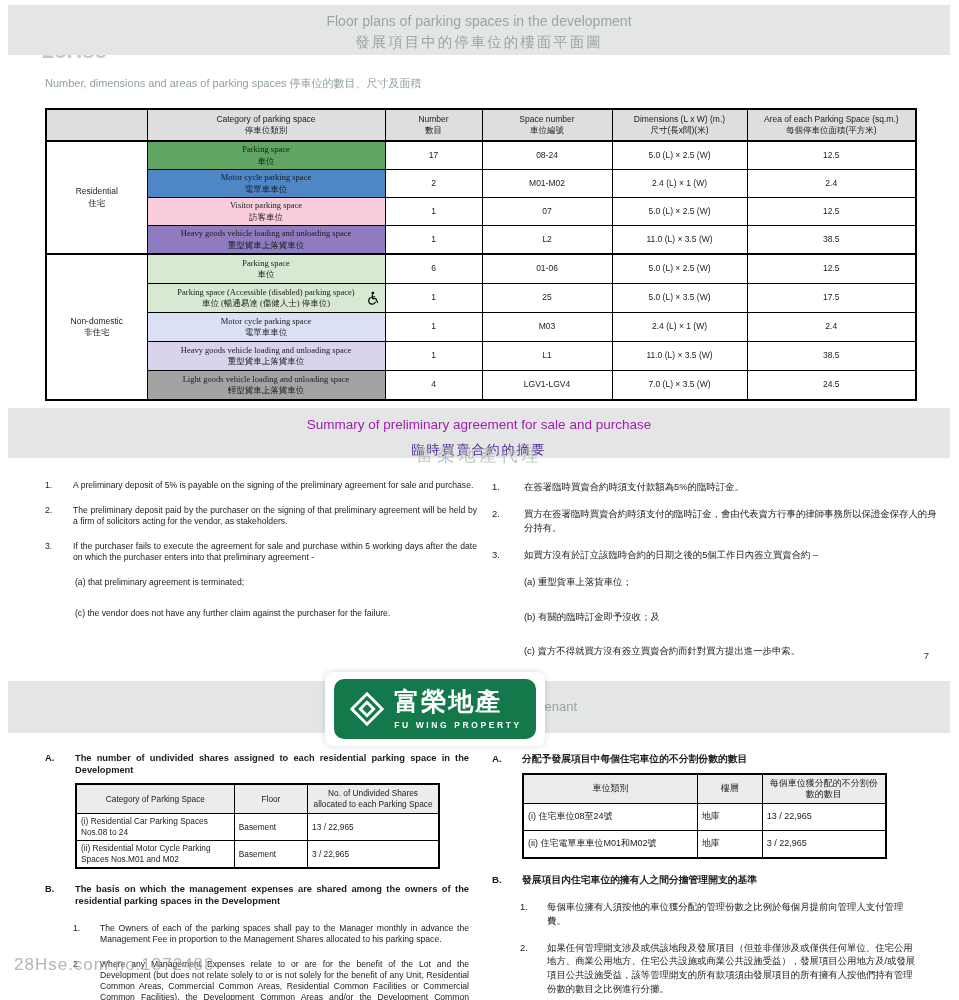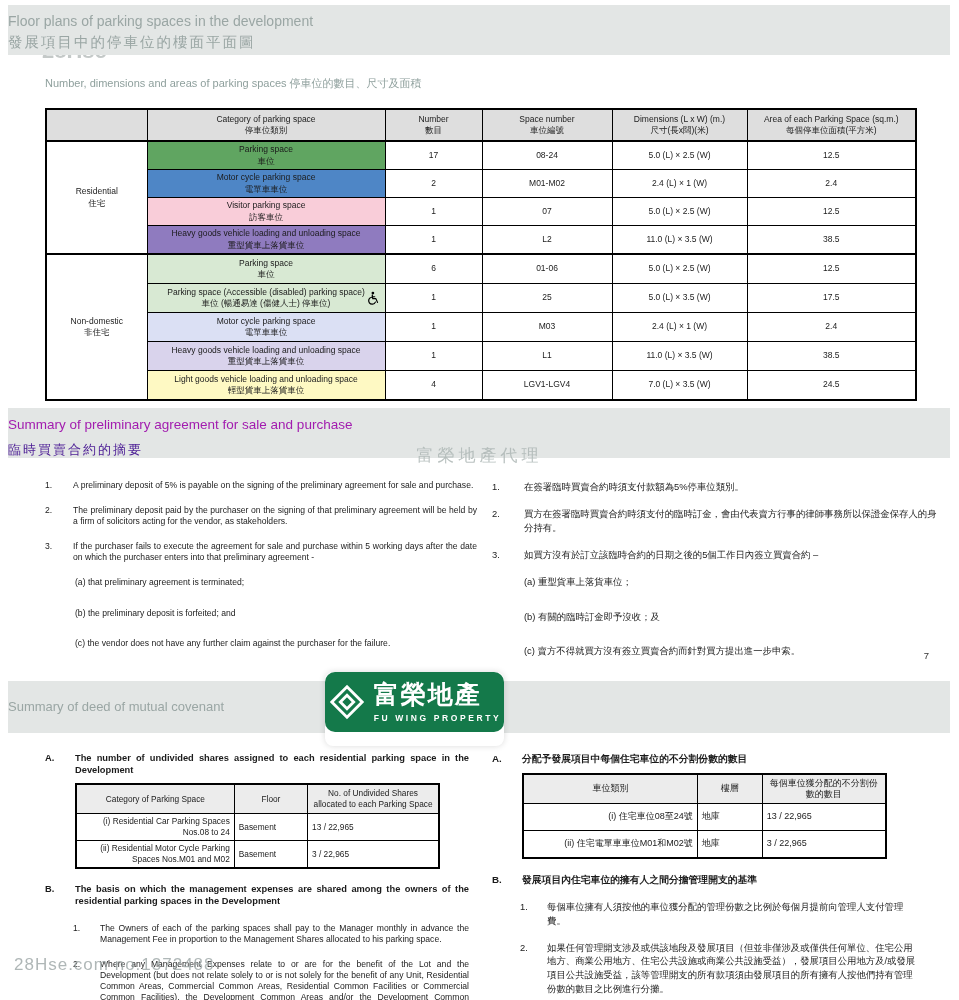--- a/index.html
+++ b/index.html
@@ -1,19 +1,19 @@
 <!DOCTYPE html>
 <html><head>
 <meta charset="utf-8">
 <style>
   html,body{margin:0;padding:0;background:#ffffff;}
   #page{position:relative;width:959px;height:1000px;background:#fff;overflow:hidden;
         font-family:"Liberation Sans","DejaVu Sans",sans-serif;color:#1b1b1b;}
   
-  .banner{position:absolute;left:8px;right:9px;background:#e3e6e5;text-align:left;z-index:2;}
+  .banner{position:absolute;left:8px;right:9px;background:#e3e6e5;text-align:center;z-index:2;}
   #banner1{top:5px;height:50px;}
   #banner1 .b-en{padding-top:8px;font-size:14px;color:#9aa6a4;}
   #banner1 .b-zh{margin-top:4px;font-size:14.5px;color:#9aa6a4;letter-spacing:2px;}
   #banner2{top:408px;height:50px;}
   #banner2 .b-en{padding-top:9px;font-size:13.5px;color:#a21caf;}
   #banner2 .b-zh{margin-top:9px;font-size:13px;color:#4c1d95;letter-spacing:2px;}
   #banner3{top:681px;height:52px;}
   #banner3 .b-en{padding-top:18px;font-size:13px;color:#9aa6a4;padding-right:20px;}
   
   .wm{position:absolute;color:#7d8887;font-weight:bold;}
@@ -25,62 +25,62 @@
   
   #s1-heading{position:absolute;top:76px;left:45px;font-size:11px;color:#8fa09d;}
   #ptable-wrap{position:absolute;top:108px;left:45px;}
   table{border-collapse:collapse;}
   .ptable{table-layout:fixed;width:870px;border:2px solid #000;}
   .ptable td,.ptable th{border:1px solid #000;padding:1px 3px;text-align:center;
        font-weight:normal;font-size:8.5px;line-height:1.3;overflow:hidden;}
   .ptable .th-row th{background:#dedede;height:28px;}
   .ptable .h-en{font-size:8.5px;} .ptable .h-zh{font-size:8.5px;}
   .ptable .glabel{background:#fff;font-size:8.5px;}
-  .ptable .cat{position:relative;}
+  .ptable .cat{position:relative;font-family:Liberation Serif, serif;}
   .ptable tr.r-row td{height:25px;}
   .ptable tr.n-row td{height:26px;}
   .ptable tr.group-split td{border-top:2px solid #000;}
   .ptable .th-row th{border-bottom:2px solid #000;}
   .wc{position:absolute;right:6px;top:50%;transform:translateY(-50%);line-height:0;}
   
   .plist{position:absolute;top:480px;font-size:8.6px;line-height:1.35;}
   #plist-en{left:45px;width:432px;}
   #plist-zh{left:492px;width:448px;font-size:9.4px;line-height:1.5;}
   .pl-item{display:flex;margin-bottom:13px;}
   .pl-item .no{width:28px;flex:none;}
   #plist-zh .pl-item .no{width:32px;}
   .pl-item .tx{flex:1;text-align:justify;}
   #plist-zh .pl-item .tx{text-align:left;}
   .pl-sub{margin:0 0 19px 30px;}
   #plist-zh .pl-sub{margin-left:32px;margin-bottom:20px;}
   #page-num{position:absolute;top:650px;right:30px;font-size:9.5px;color:#333;}
   
-  #logo-card{position:absolute;top:672px;left:325px;width:179px;height:74px;background:#fff;
+  #logo-card{position:absolute;top:672px;left:325px;width:220px;height:74px;background:#fff;
              border-radius:8px;box-shadow:0 0 6px rgba(0,0,0,.15);z-index:5;
-             display:flex;justify-content:center;}
+             display:flex;align-items:center;justify-content:center;}
   #logo-green{width:202px;height:60px;border-radius:10px;display:flex;align-items:center;
               justify-content:center;gap:8px;}
   #logo-text .l-zh{color:#fff;font-size:25px;font-weight:bold;letter-spacing:2px;line-height:1;}
   #logo-text .l-en{color:#fff;font-size:8.5px;font-weight:bold;letter-spacing:2.6px;margin-top:6px;}
   
   .cov-col{position:absolute;top:752px;width:424px;font-size:8.6px;line-height:1.3;}
   #cov-left{left:45px;}
   #cov-right{left:492px;font-size:9.4px;line-height:1.45;}
   .cov-head{display:flex;font-weight:bold;font-size:9.3px;}
   #cov-right .cov-head{font-size:9.8px;}
   .cov-head .no{width:30px;flex:none;}
   .cov-head .tx{flex:1;text-align:justify;}
   #cov-right .cov-head .tx{text-align:left;}
   .ctable{margin:7px 0 14px 30px;width:365px;border:2px solid #000;}
   .ctable th,.ctable td{border:1px solid #000;font-size:8.3px;font-weight:normal;
        padding:2px 4px;line-height:1.3;}
   #cov-right .ctable th,#cov-right .ctable td{font-size:9px;}
   .ctable th{background:#ececec;text-align:center;height:24px;}
   .ctable td{height:22px;}
-  .ctable td.c1{text-align:right;}
+  .ctable td.c1{text-align:left;}
   .ctable td.c2,.ctable td.c3{text-align:left;}
   .cov-b{margin-top:2px;}
   .cov-items{margin-top:16px;}
   #cov-right .cov-items{margin-top:13px;}
   .cov-item{display:flex;margin-bottom:13px;}
   .cov-item .no{width:27px;flex:none;margin-left:28px;}
   .cov-item .tx{flex:1;text-align:justify;}
   #cov-right .cov-item .tx{text-align:left;}
 </style>
 </head>
@@ -221,21 +221,21 @@
         <td class="cat" style="background-color: rgb(217, 211, 236);">
               <div>Heavy goods vehicle loading and unloading space</div>
               <div>重型貨車上落貨車位</div>
             </td>
         <td>1</td>
         <td>L1</td>
         <td>11.0 (L) × 3.5 (W)</td>
         <td>38.5</td>
       </tr>
       <tr class="n-row">
-        <td class="cat" style="background-color: #fef9c3;">
+        <td class="cat" style="background-color: #a3a3a3;">
               <div>Light goods vehicle loading and unloading space</div>
               <div>輕型貨車上落貨車位</div>
             </td>
         <td>4</td>
         <td>LGV1-LGV4</td>
         <td>7.0 (L) × 3.5 (W)</td>
         <td>24.5</td>
       </tr>
     </tbody>
       </table>
@@ -254,28 +254,27 @@
       </div>
     <div class="pl-item">
         <span class="no">2.</span>
         <span class="tx">The preliminary deposit paid by the purchaser on the signing of that preliminary agreement will be held by a firm of solicitors acting for the vendor, as stakeholders.</span>
       </div>
     <div class="pl-item">
         <span class="no">3.</span>
         <span class="tx">If the purchaser fails to execute the agreement for sale and purchase within 5 working days after the date on which the purchaser enters into that preliminary agreement -</span>
       </div>
     <div class="pl-sub">(a) that preliminary agreement is terminated;</div>
-    <div class="pl-sub">(b) the preliminary deposit is forfeited; and</div>
     <div class="pl-sub">(c) the vendor does not have any further claim against the purchaser for the failure.</div>
   </div>
 
   <div class="plist" id="plist-zh">
     <div class="pl-item">
         <span class="no">1.</span>
-        <span class="tx">在簽署臨時買賣合約時須支付款額為5%停車位類別。</span>
+        <span class="tx">在簽署臨時買賣合約時須支付款額為5%的臨時訂金。</span>
       </div>
     <div class="pl-item">
         <span class="no">2.</span>
         <span class="tx">買方在簽署臨時買賣合約時須支付的臨時訂金，會由代表賣方行事的律師事務所以保證金保存人的身分持有。</span>
       </div>
     <div class="pl-item">
         <span class="no">3.</span>
         <span class="tx">如買方沒有於訂立該臨時合約的日期之後的5個工作日內簽立買賣合約 –</span>
       </div>
     <div class="pl-sub">(a) 重型貨車上落貨車位；</div>

